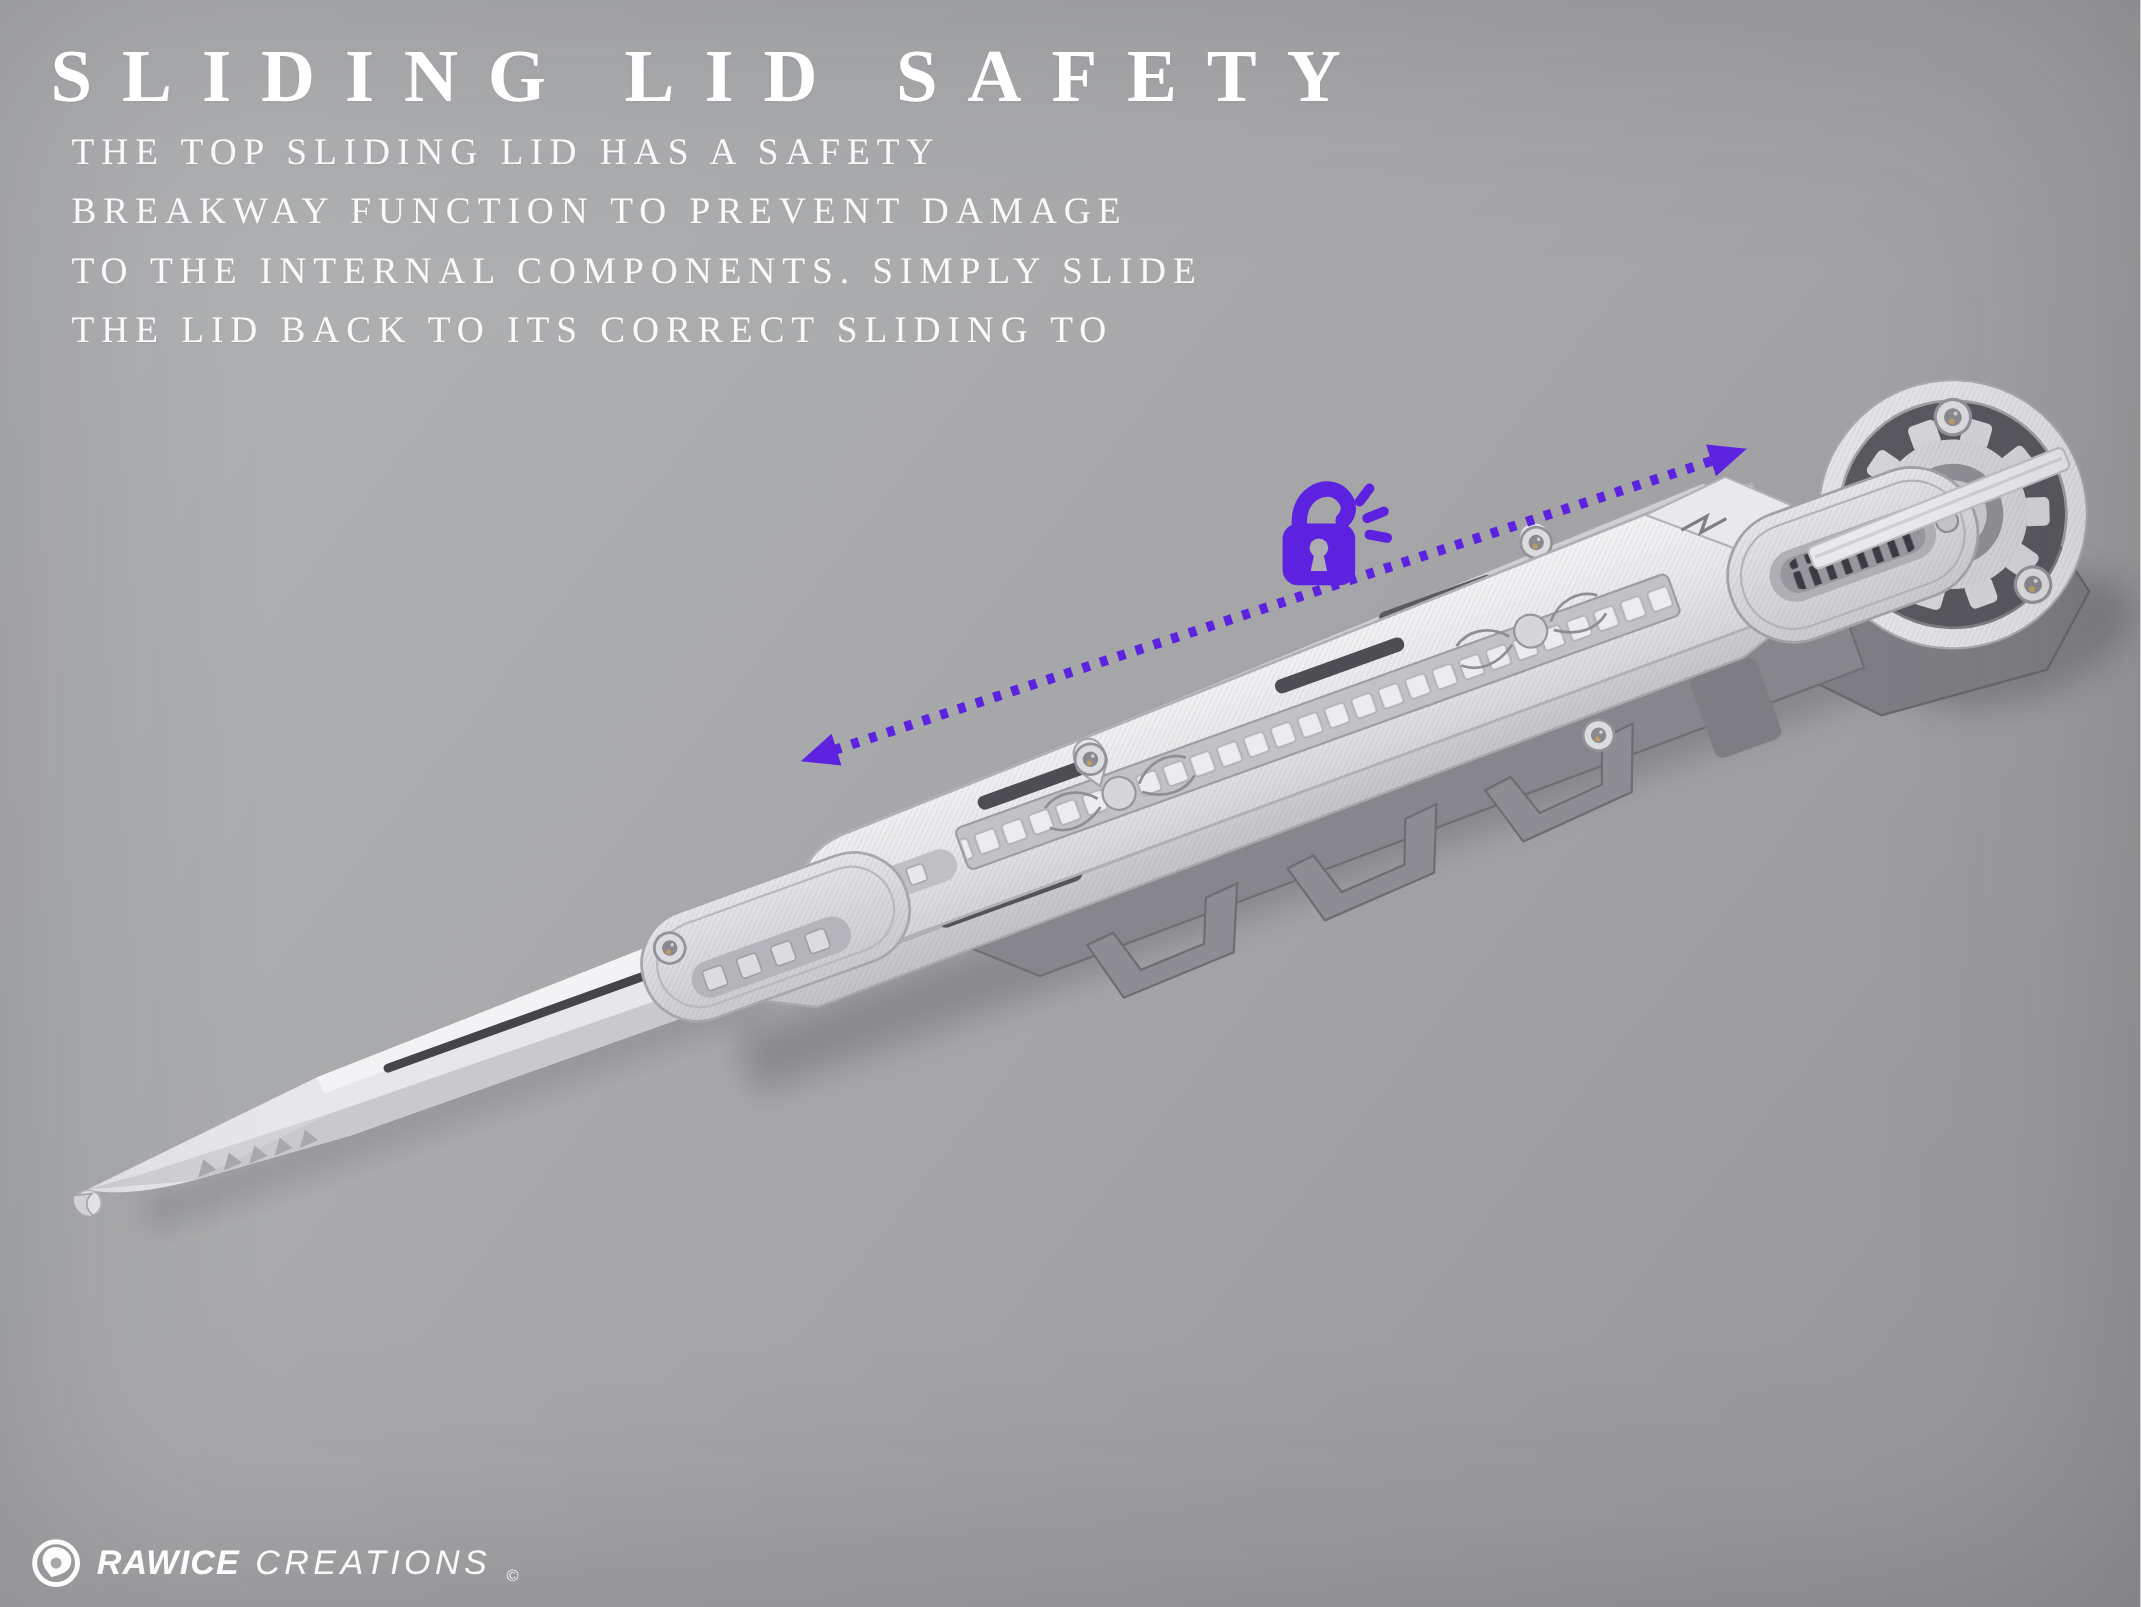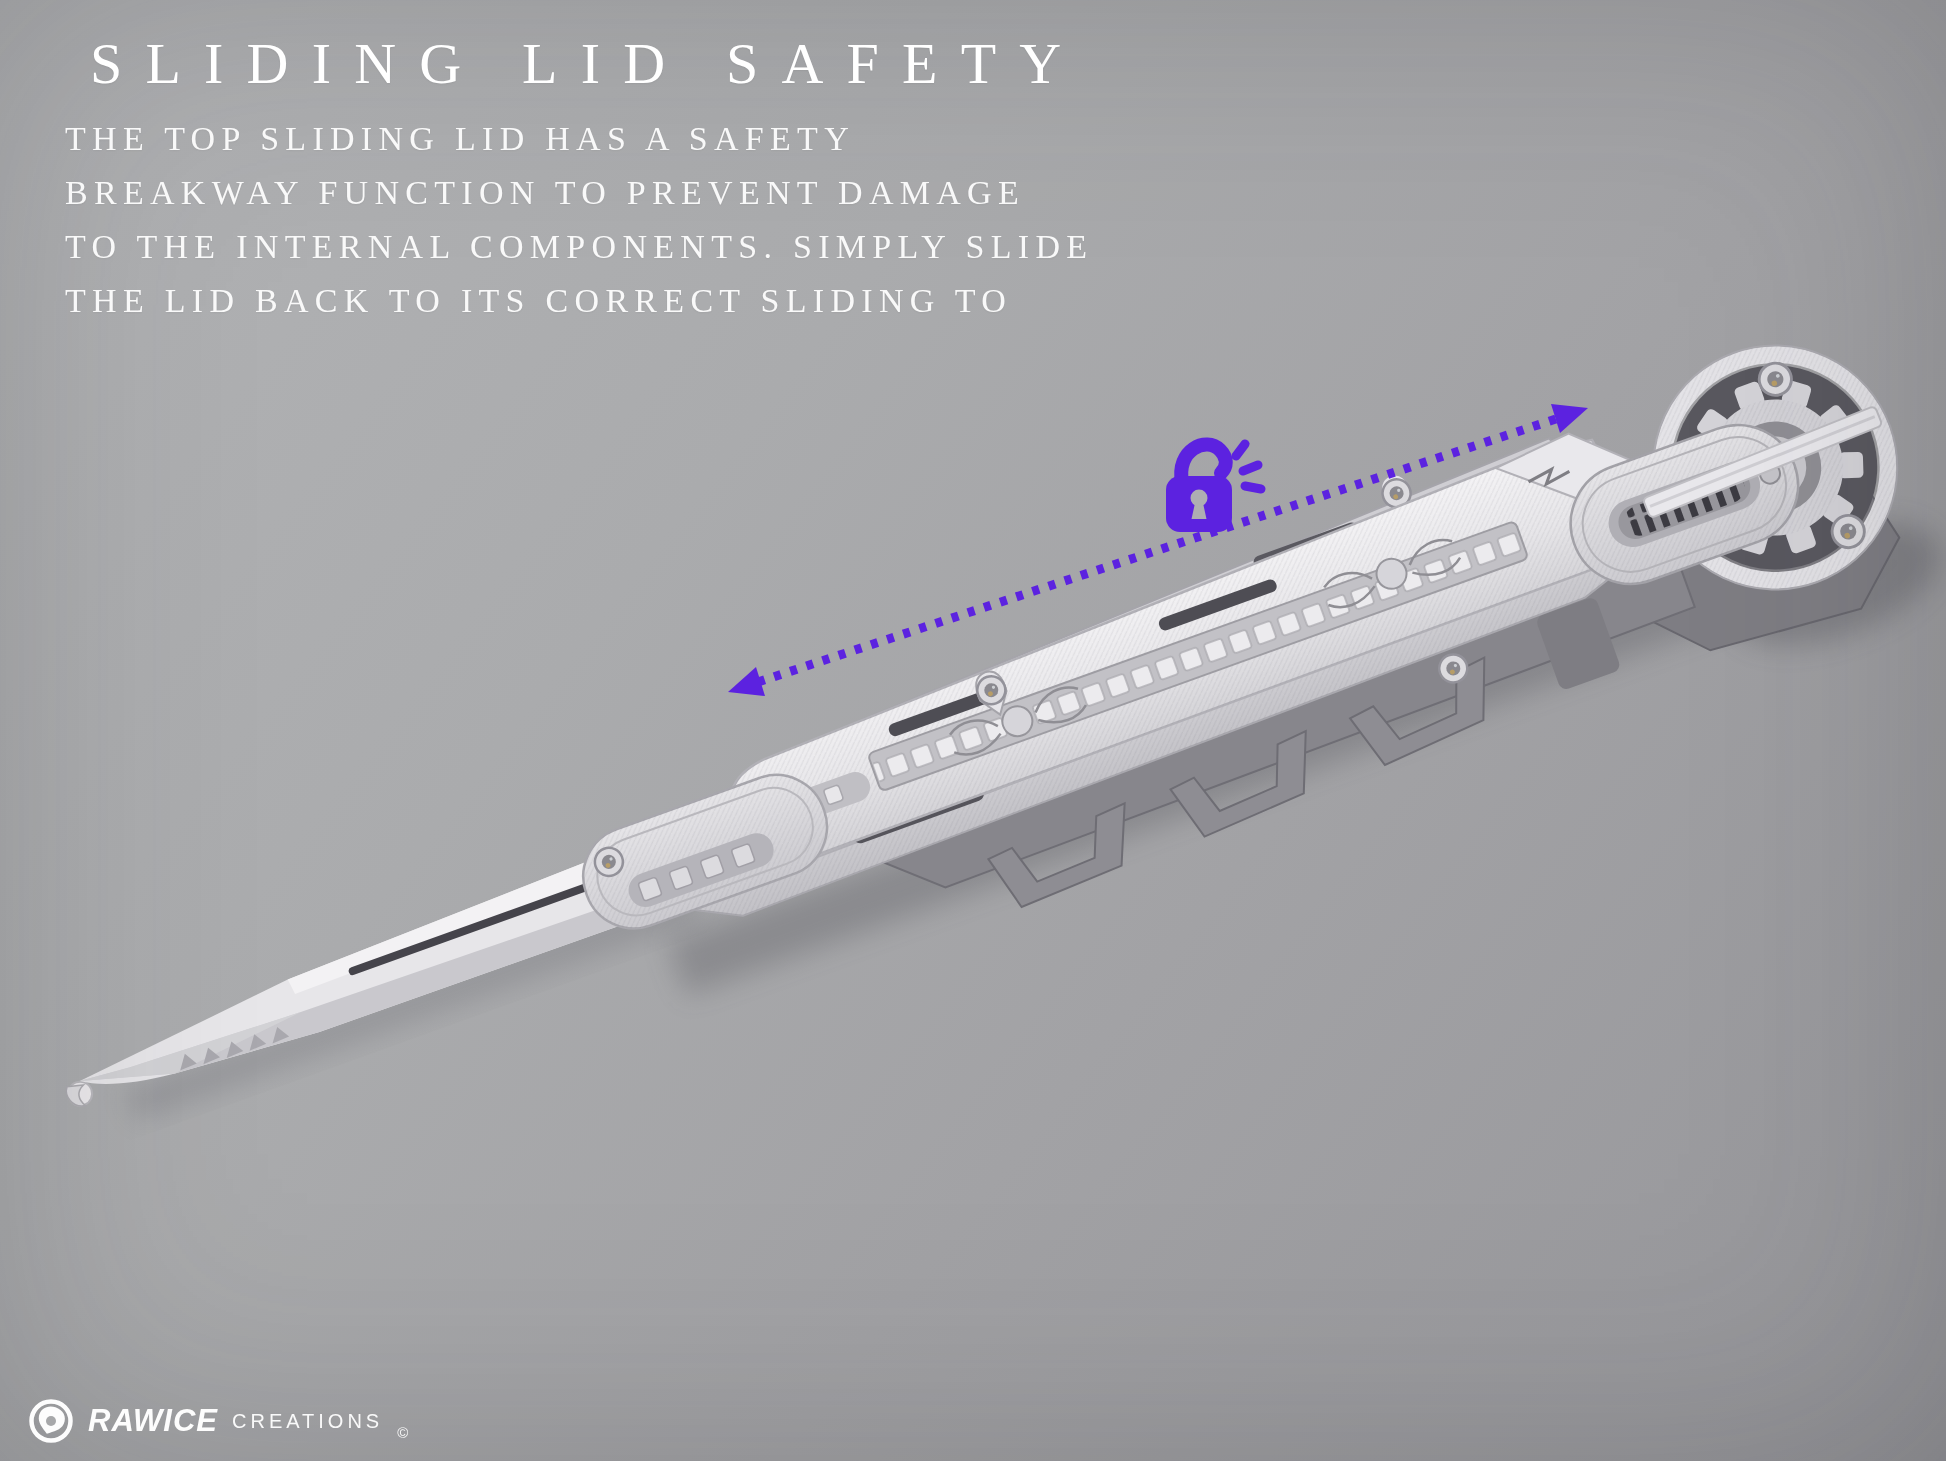--- a/index.html
+++ b/index.html
@@ -11,26 +11,25 @@
     font-family:"Liberation Serif", serif;
   }
   .vignette{
     position:absolute;inset:0;pointer-events:none;
     box-shadow:inset 0 0 320px rgba(40,40,46,.22);
   }
   .photo-svg{position:absolute;left:0;top:0;}
   .title{
     position:absolute;left:46px;top:30px;
     color:#ffffff;
-    font-size:58px;
-    font-weight:400;
+    font-size:68px;
+    font-weight:700;
     letter-spacing:.40em;
     white-space:nowrap;
     text-shadow:0 1px 2px rgba(0,0,0,.06);
-    margin-left:44px;
   }
   .bodycopy{
     position:absolute;left:46px;top:112px;
     color:rgba(255,255,255,.93);
     font-size:34px;
     letter-spacing:.185em;
     line-height:54px;
     white-space:nowrap;
     text-shadow:0 1px 2px rgba(0,0,0,.05);
     margin-left:19px;
@@ -38,21 +37,21 @@
   .brandbar{
     position:absolute;left:28px;top:1398px;
     display:flex;align-items:center;gap:14px;
     color:#fdfdfd;
     font-family:"Liberation Sans", sans-serif;
   }
   .brand-name{
     font-size:31px;font-weight:700;font-style:italic;letter-spacing:1px;
   }
   .brand-suffix{
-    font-size:20px;font-weight:400;letter-spacing:4px;
+    font-size:31px;font-weight:400;font-style:italic;letter-spacing:4px;
     opacity:.97;
   }
   .brand-copy{
     font-size:15px;align-self:flex-end;padding-bottom:3px;opacity:.95;
   }
 </style>
 </head>
 <body>
 
 <div class="stage">

